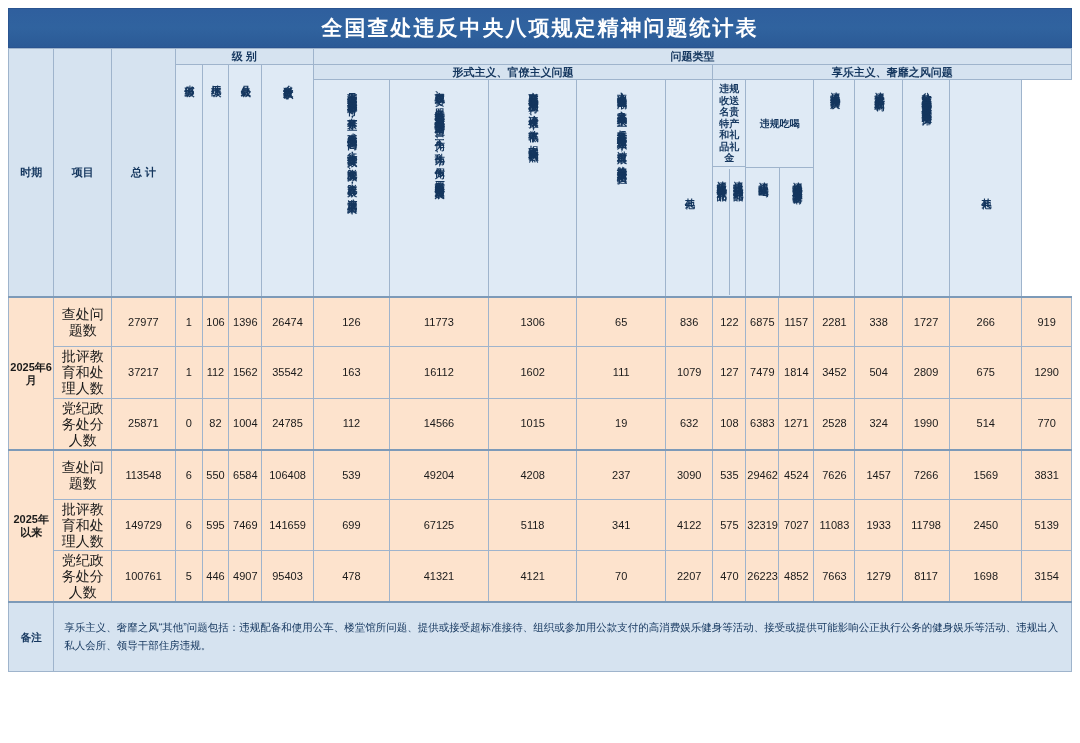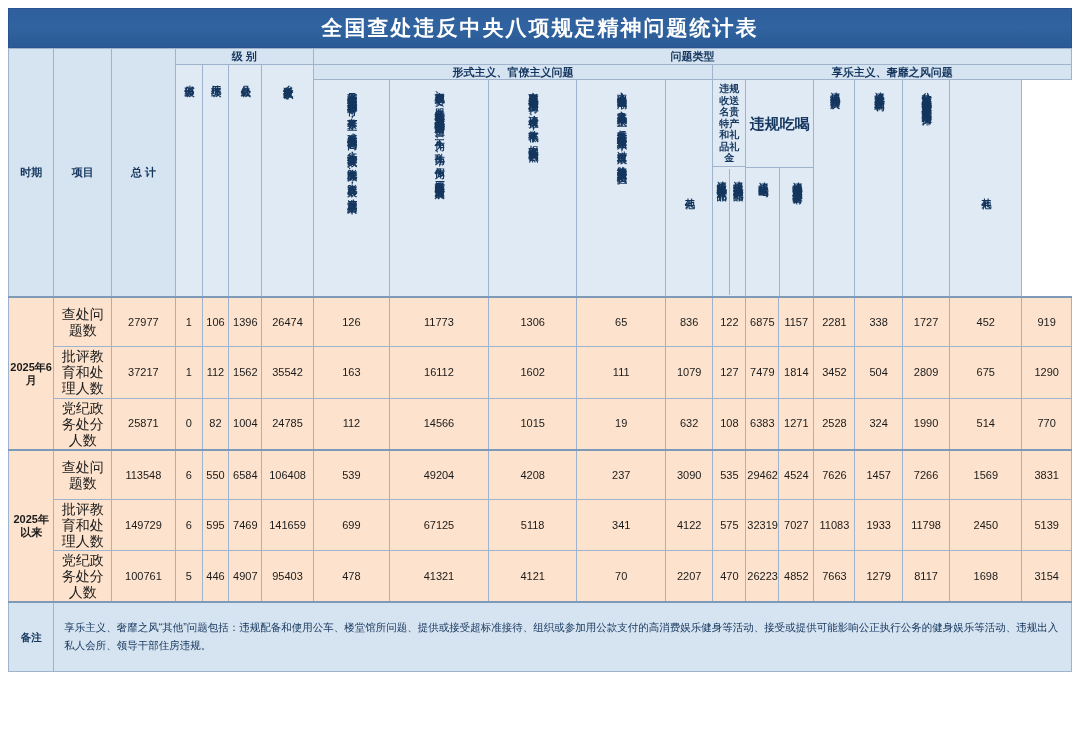--- a/index.html
+++ b/index.html
@@ -180,21 +180,21 @@
             </td>
           </tr>
         </tbody>
             </table>
       </td>
 
       <td class="hdr-sub vcell" style="padding:0" colspan="2">
         <table style="width:100%;height:100%;border-collapse:collapse;border:0">
           <tbody>
                 <tr>
-                  <td class="hdr-sub" colspan="2" style="border:0;border-bottom:1px solid #9fb4cc;height:84px;font-size:15px"><span>违规吃喝</span></td>
+                  <td class="hdr-sub" colspan="2" style="border:0;border-bottom:1px solid #9fb4cc;height:84px;font-size:10px"><span>违规吃喝</span></td>
                 </tr>
           <tr>
             <td class="hdr-sub vcell" style="border:0;border-right:1px solid #9fb4cc;height:120px;width:45%"><span class="vtext" style="height:114px">违规公款吃喝</span></td>
             <td class="hdr-sub vcell" style="border:0;height:120px;width:55%"><span class="vtext" style="height:114px">违规接受管理和服务对象宴请</span></td>
           </tr>
         </tbody>
             </table>
       </td>
 
       <td class="hdr-sub vcell"><span class="vtext">违规操办婚丧喜庆</span></td>
@@ -215,21 +215,21 @@
       <td>11773</td>
       <td>1306</td>
       <td>65</td>
       <td>836</td>
       <td>122</td>
       <td>6875</td>
       <td>1157</td>
       <td>2281</td>
       <td>338</td>
       <td>1727</td>
-      <td>452</td>
+      <td>266</td>
       <td>919</td>
     </tr>
     <tr class="data-row">
       <td class="item">批评教育和处理人数</td>
       <td>37217</td>
       <td>1</td>
       <td>112</td>
       <td>1562</td>
       <td>35542</td>
       <td>163</td>

